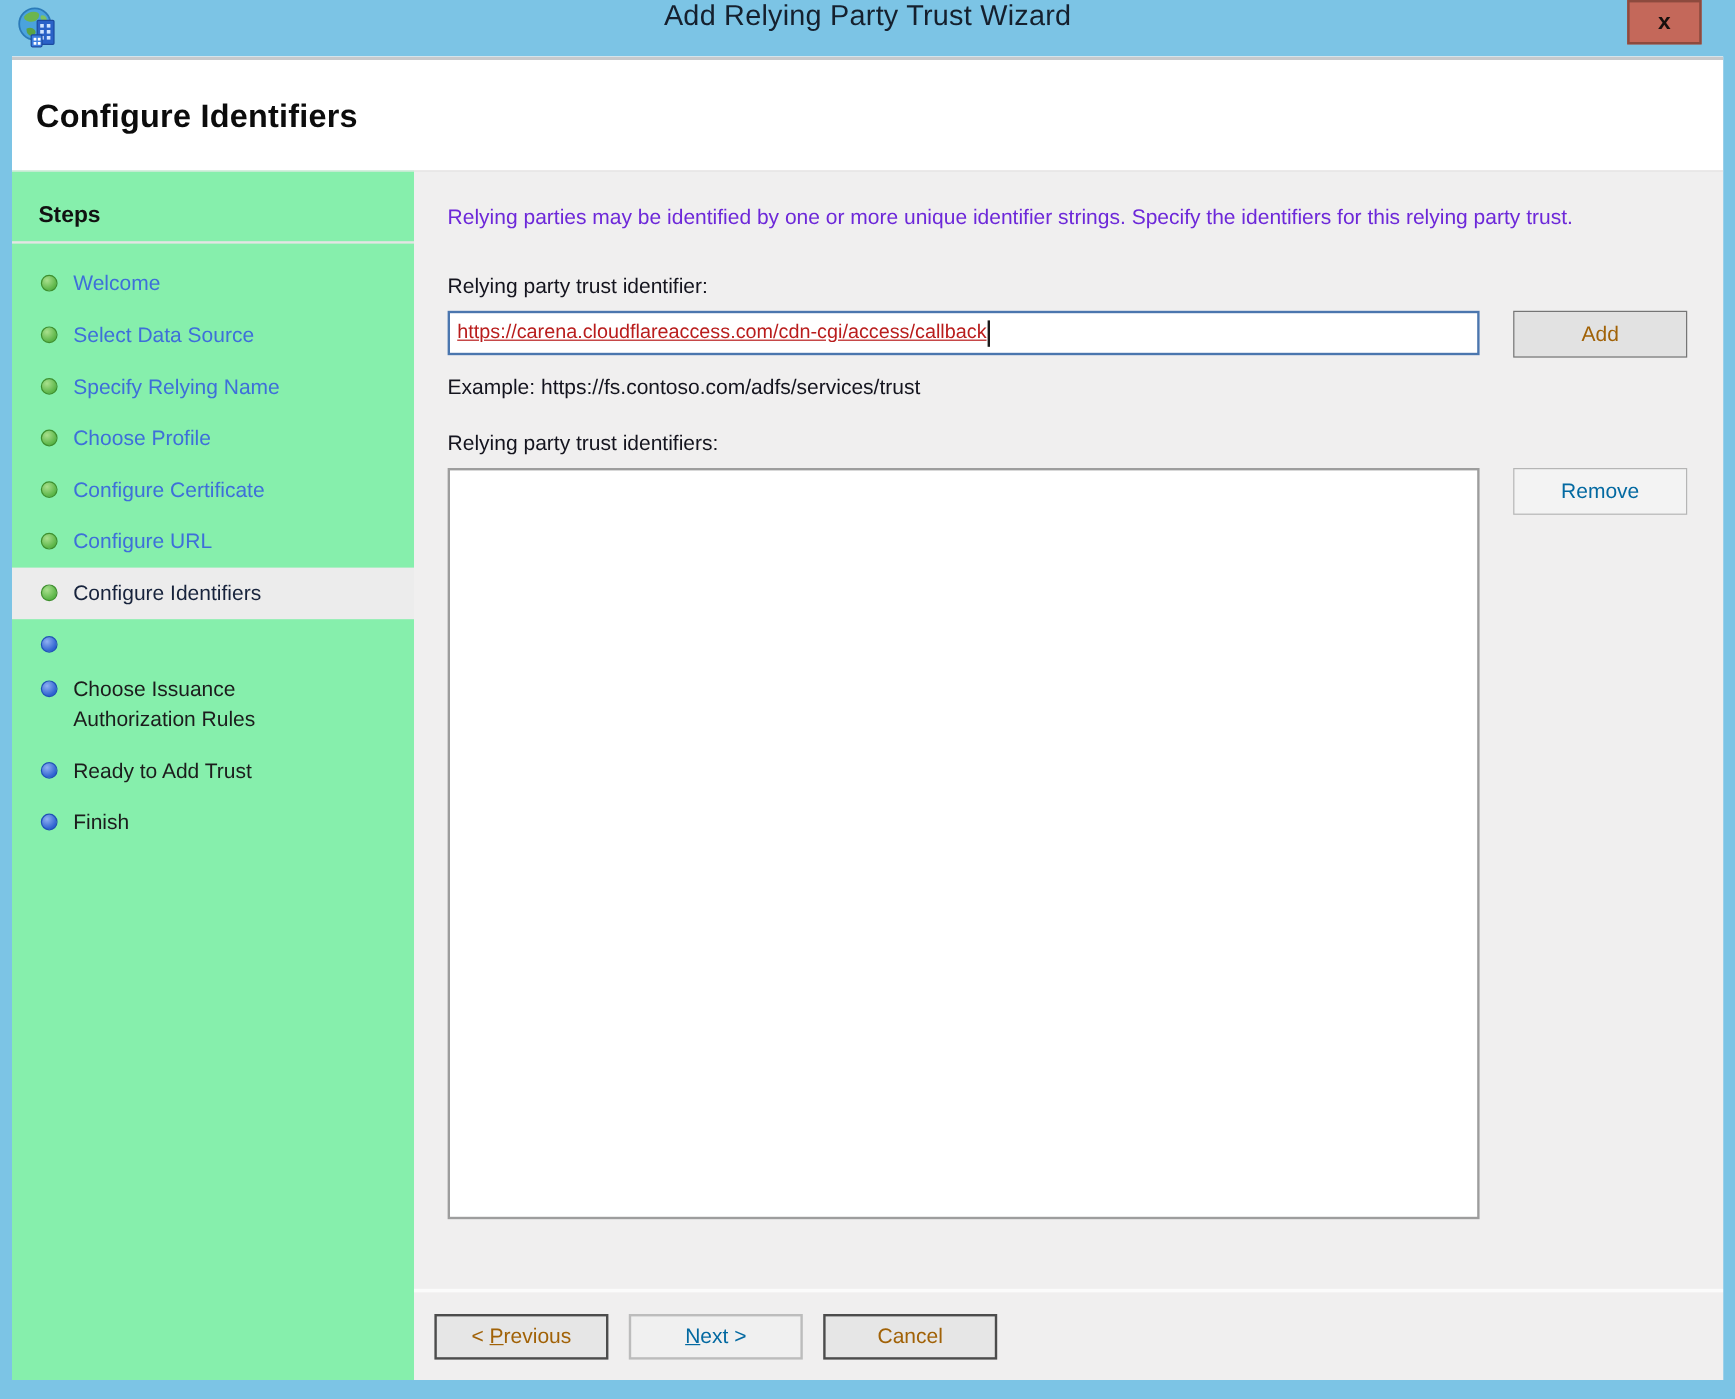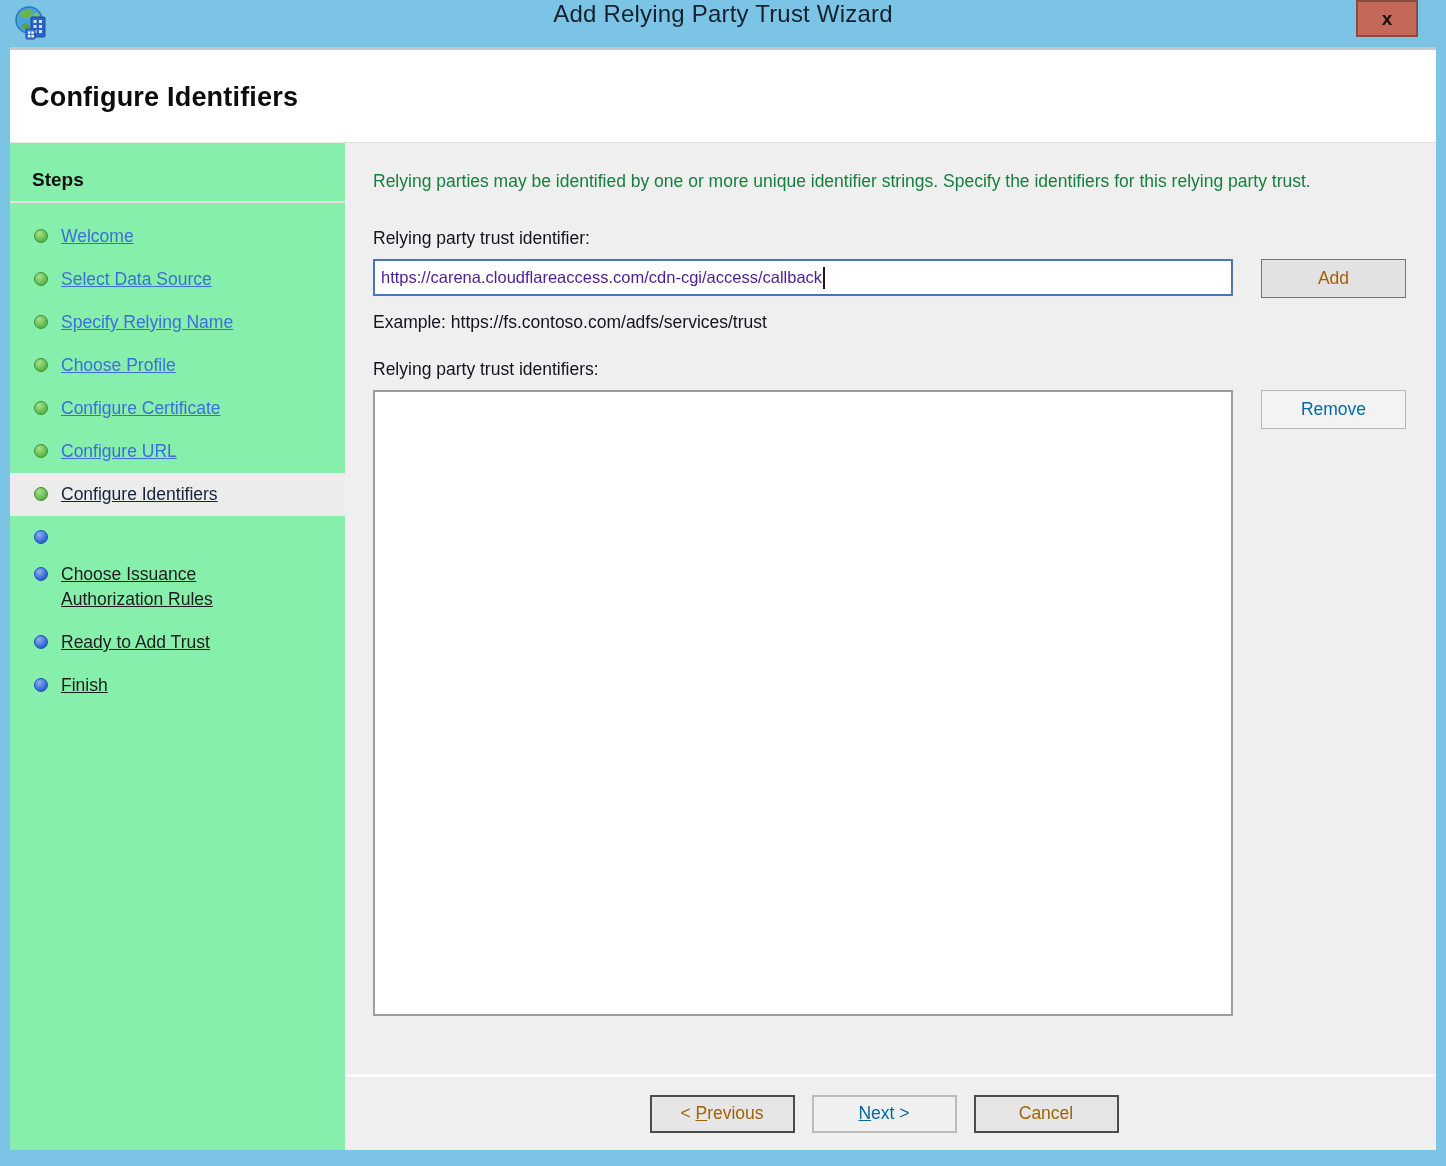--- a/index.html
+++ b/index.html
@@ -77,42 +77,43 @@
     border-radius: 50%; margin: 5px 13px 0 0;
   }
   .bullet.green {
     background: radial-gradient(circle at 35% 30%, #a9e08d, #5bb548 70%);
     border: 1px solid #3e8f2e;
   }
   .bullet.blue {
     background: radial-gradient(circle at 35% 30%, #8fb0f2, #2f63d0 70%);
     border: 1px solid #2050b8;
   }
-  .step-label { font-size: 17.5px; line-height: 25px; max-width: 212px; color: #1c1c1c; text-decoration: underline; }
+  .step-label { font-size: 17.5px; line-height: 25px; max-width: 212px; color: #1c1c1c; }
   .step.done .step-label { color: #3e6fd9; cursor: pointer; }
   .step.current .step-label { color: #17233c; }
 
   
   .right-col { flex: 1 1 auto; display: flex; flex-direction: column; background: #f0efef; border-top: 1px solid #e3e2e2; }
   .main { flex: 1 1 auto; padding: 25px 30px 0 28px; }
 
-  .desc { font-size: 17.5px; color: #15803d; line-height: 26px; margin-bottom: 34px; max-width: 1030px; }
+  .desc { font-size: 17.5px; color: #6d28d9; line-height: 26px; margin-bottom: 34px; max-width: 1030px; }
   .field-label { font-size: 17.5px; color: #14141e; margin-bottom: 10px; }
 
   .io-row { display: flex; align-items: flex-start; margin-bottom: 14px; }
   .grow { flex: 1 1 auto; }
   .btn-col { flex: 0 0 145px; margin-left: 28px; }
 
   .textbox {
     height: 37px; background: #ffffff;
     border: 2px solid #4b76ae;
     display: flex; align-items: center;
-    padding: 0 6px; font-size: 16.5px; color: #4c1d95;
+    padding: 0 6px; font-size: 16.5px; color: #b91c1c;
     white-space: nowrap; overflow: hidden;
     cursor: text;
+    text-decoration: underline;
   }
   .caret { display: inline-block; width: 2px; height: 22px; background: #1a1a1a; margin-left: 1px; }
 
   .btn {
     width: 145px; height: 39px;
     background: #e2e2e2; border: 1px solid #757575;
     font-family: "Liberation Sans", sans-serif;
     font-size: 17.5px; color: #a16207; cursor: pointer;
   }
   .btn.disabled {
@@ -124,21 +125,21 @@
   .listbox {
     height: 626px; background: #ffffff;
     border: 2px solid #9d9d9d;
   }
 
   
   .footer {
     flex: 0 0 76px;
     border-top: 3px solid #fbfbfb;
     background: #f0efef;
-    display: flex; align-items: center; justify-content: center;
+    display: flex; align-items: center; justify-content: flex-start;
     padding-right: 30px;
   }
   .footer .btn { height: 38px; margin-left: 17px; }
   .footer .btn.primary { border: 2px solid #4c4c4c; background: #e6e6e6; }
   .footer .btn.disabled { border: 2px solid #bcbcbc; background: #f0f0f0; }
   .accel { text-decoration: underline; }
 </style>
 </head>
 <body>
 

